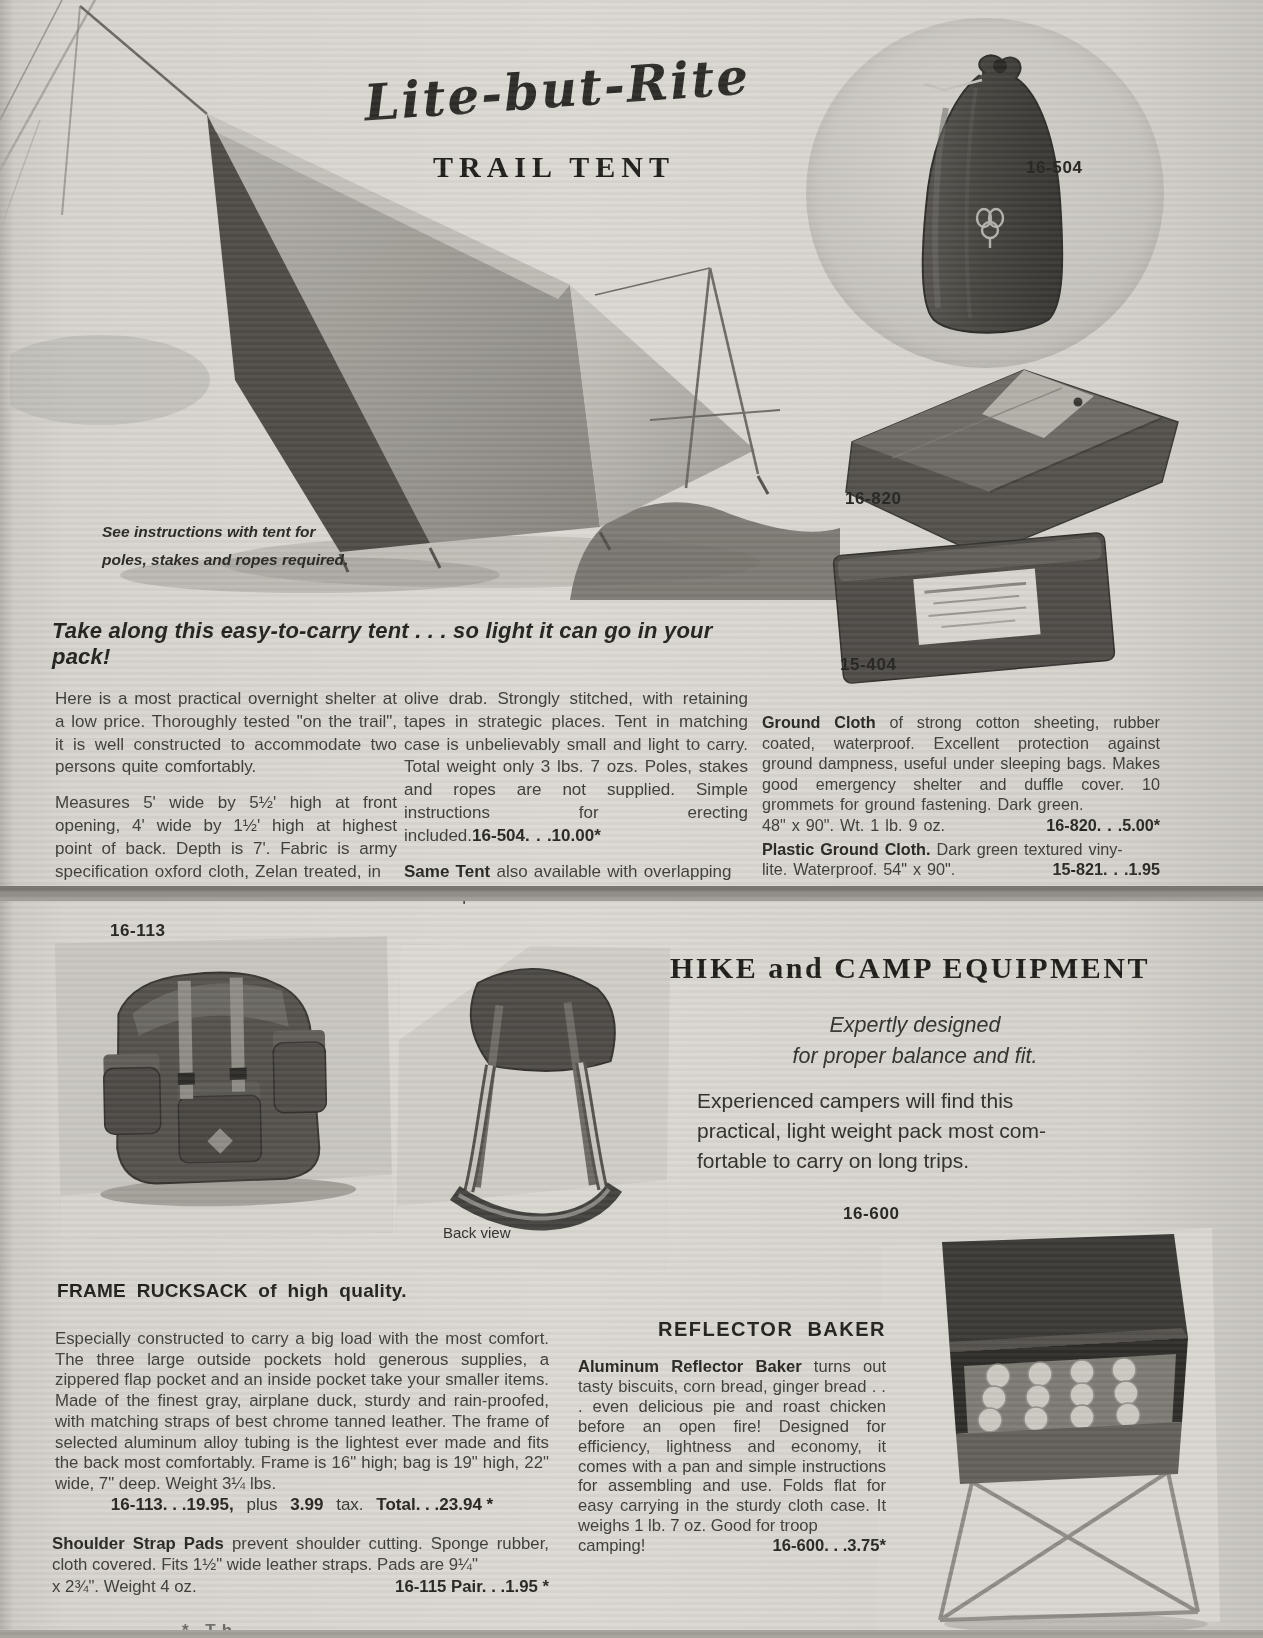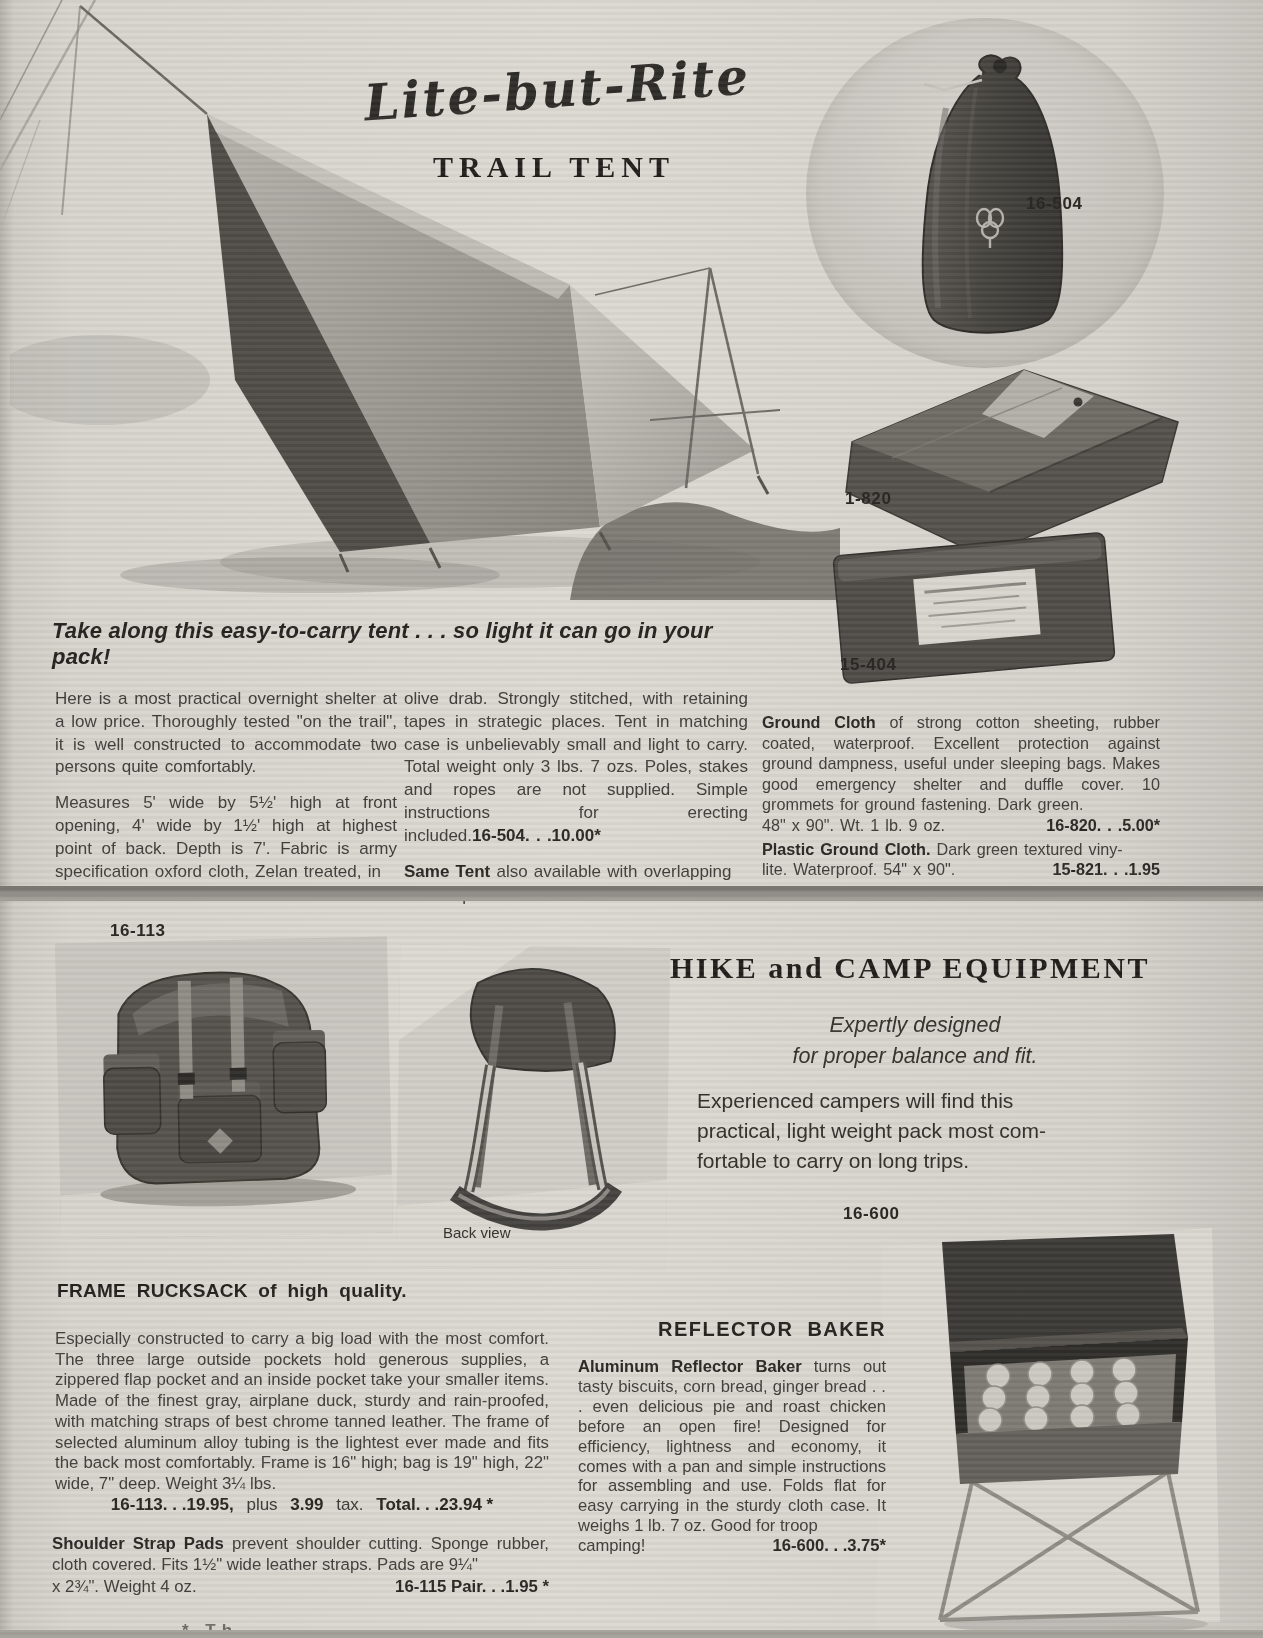--- a/index.html
+++ b/index.html
@@ -97,20 +97,24 @@
     <line x1="700" y1="268" x2="585" y2="295" stroke="#6e6b66" stroke-width="1.5"></line>
     <line x1="420" y1="548" x2="430" y2="568" stroke="#55524d" stroke-width="3"></line>
     <line x1="590" y1="532" x2="600" y2="550" stroke="#55524d" stroke-width="3"></line>
     <line x1="748" y1="476" x2="758" y2="494" stroke="#55524d" stroke-width="3"></line>
     <line x1="330" y1="554" x2="338" y2="572" stroke="#55524d" stroke-width="3"></line>
   </svg>
 
   <div class="script-title">Lite-but-Rite</div>
   <div class="main-title">TRAIL TENT</div>
 
+  <div class="tent-caption">
+    <span>See instructions with tent for</span><br>
+    <span>poles, stakes and ropes required.</span>
+  </div>
 
   <div class="circle-photo">
     <svg width="358" height="350" viewBox="0 0 358 350">
       <defs>
         <linearGradient id="gSack" x1="0" y1="0" x2="1" y2="0">
           <stop offset="0" stop-color="#575450"></stop>
             <stop offset=".45" stop-color="#46443f"></stop>
             <stop offset="1" stop-color="#383632"></stop>
         </linearGradient>
       </defs>
@@ -121,31 +125,31 @@
       <polyline points="176,56 140,42 112,54" stroke="#cfccc6" stroke-width="3" fill="none"></polyline>
       <polyline points="176,62 138,72 118,66" stroke="#c5c2bc" stroke-width="2.4" fill="none"></polyline>
       <g stroke="#c3c0ba" stroke-width="2.4" fill="none" opacity=".9">
         <ellipse cx="178" cy="200" rx="7" ry="9"></ellipse>
         <ellipse cx="190" cy="200" rx="7" ry="9"></ellipse>
         <ellipse cx="184" cy="212" rx="8" ry="8"></ellipse>
         <line x1="184" y1="220" x2="184" y2="230"></line>
       </g>
     </svg>
   </div>
-  <div class="label" style="left:1026px;top:158px;margin-top:36px;">16-504</div>
+  <div class="label" style="left:1026px;top:158px;">16-504</div>
 
   <svg class="abs" style="left:832px;top:360px;" width="352" height="202" viewBox="0 0 352 202">
     <polygon points="20,82 192,10 346,62 330,122 150,196 14,132" fill="#54514c" stroke="#3a3834" stroke-width="1.5"></polygon>
     <polygon points="20,82 192,10 330,58 158,132" fill="#6e6b65"></polygon>
     <polygon points="192,10 262,36 212,78 150,54" fill="#b3b0a9"></polygon>
     <circle cx="246" cy="42" r="4.5" fill="#3a3834"></circle>
     <line x1="158" y1="132" x2="330" y2="58" stroke="#45423e" stroke-width="2"></line>
     <line x1="60" y1="98" x2="230" y2="28" stroke="#7e7b75" stroke-width="1.5" opacity=".7"></line>
   </svg>
-  <div class="label" style="left:845px;top:489px;">1-820</div>
+  <div class="label" style="left:845px;top:489px;">16-820</div>
 
   <div class="abs" style="left:824px;top:524px;width:300px;height:168px;transform:rotate(-5deg);">
     <svg width="300" height="168" viewBox="0 0 300 168">
       <rect x="14" y="20" width="272" height="128" rx="8" fill="#4f4c48" stroke="#33312d" stroke-width="1.5"></rect>
       <rect x="18" y="24" width="264" height="22" rx="6" fill="#625f5a"></rect>
       <rect x="92" y="50" width="122" height="66" fill="#d8d5cf"></rect>
       <line x1="102" y1="64" x2="204" y2="64" stroke="#8a8782" stroke-width="3"></line>
       <line x1="110" y1="76" x2="196" y2="76" stroke="#9a9791" stroke-width="2"></line>
       <line x1="104" y1="88" x2="202" y2="88" stroke="#9a9791" stroke-width="2"></line>
       <line x1="116" y1="100" x2="190" y2="100" stroke="#a5a29c" stroke-width="2"></line>

